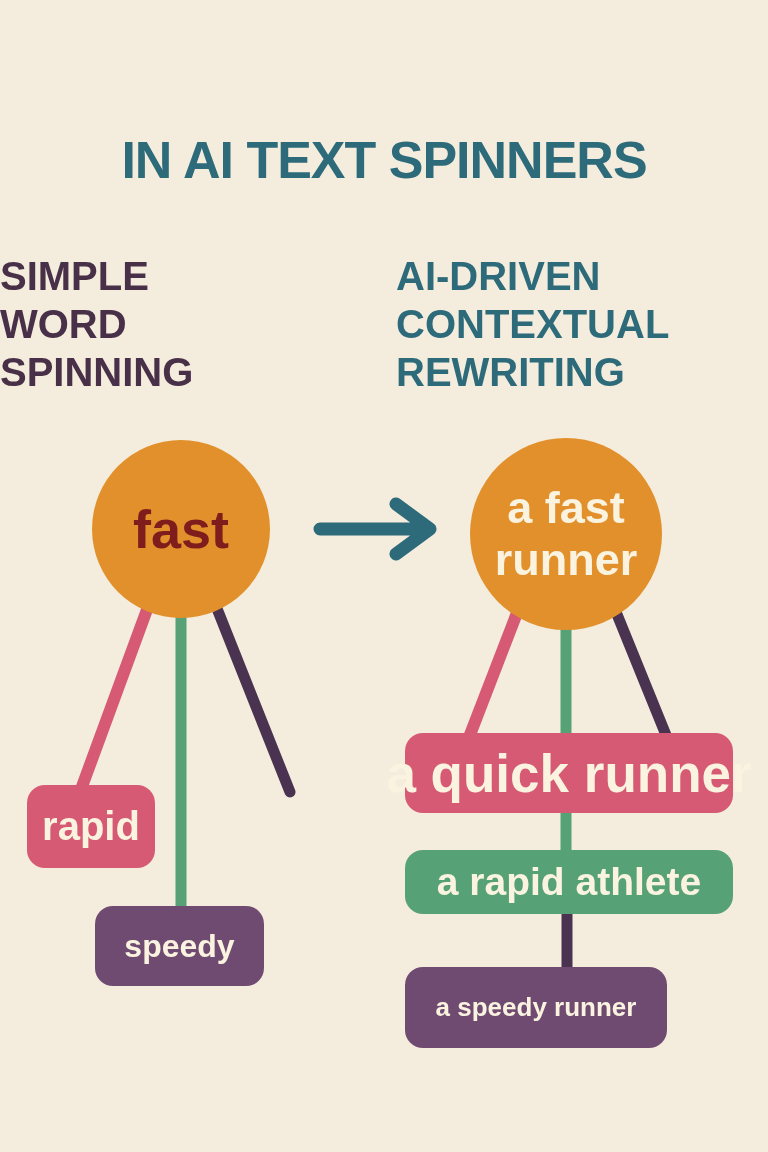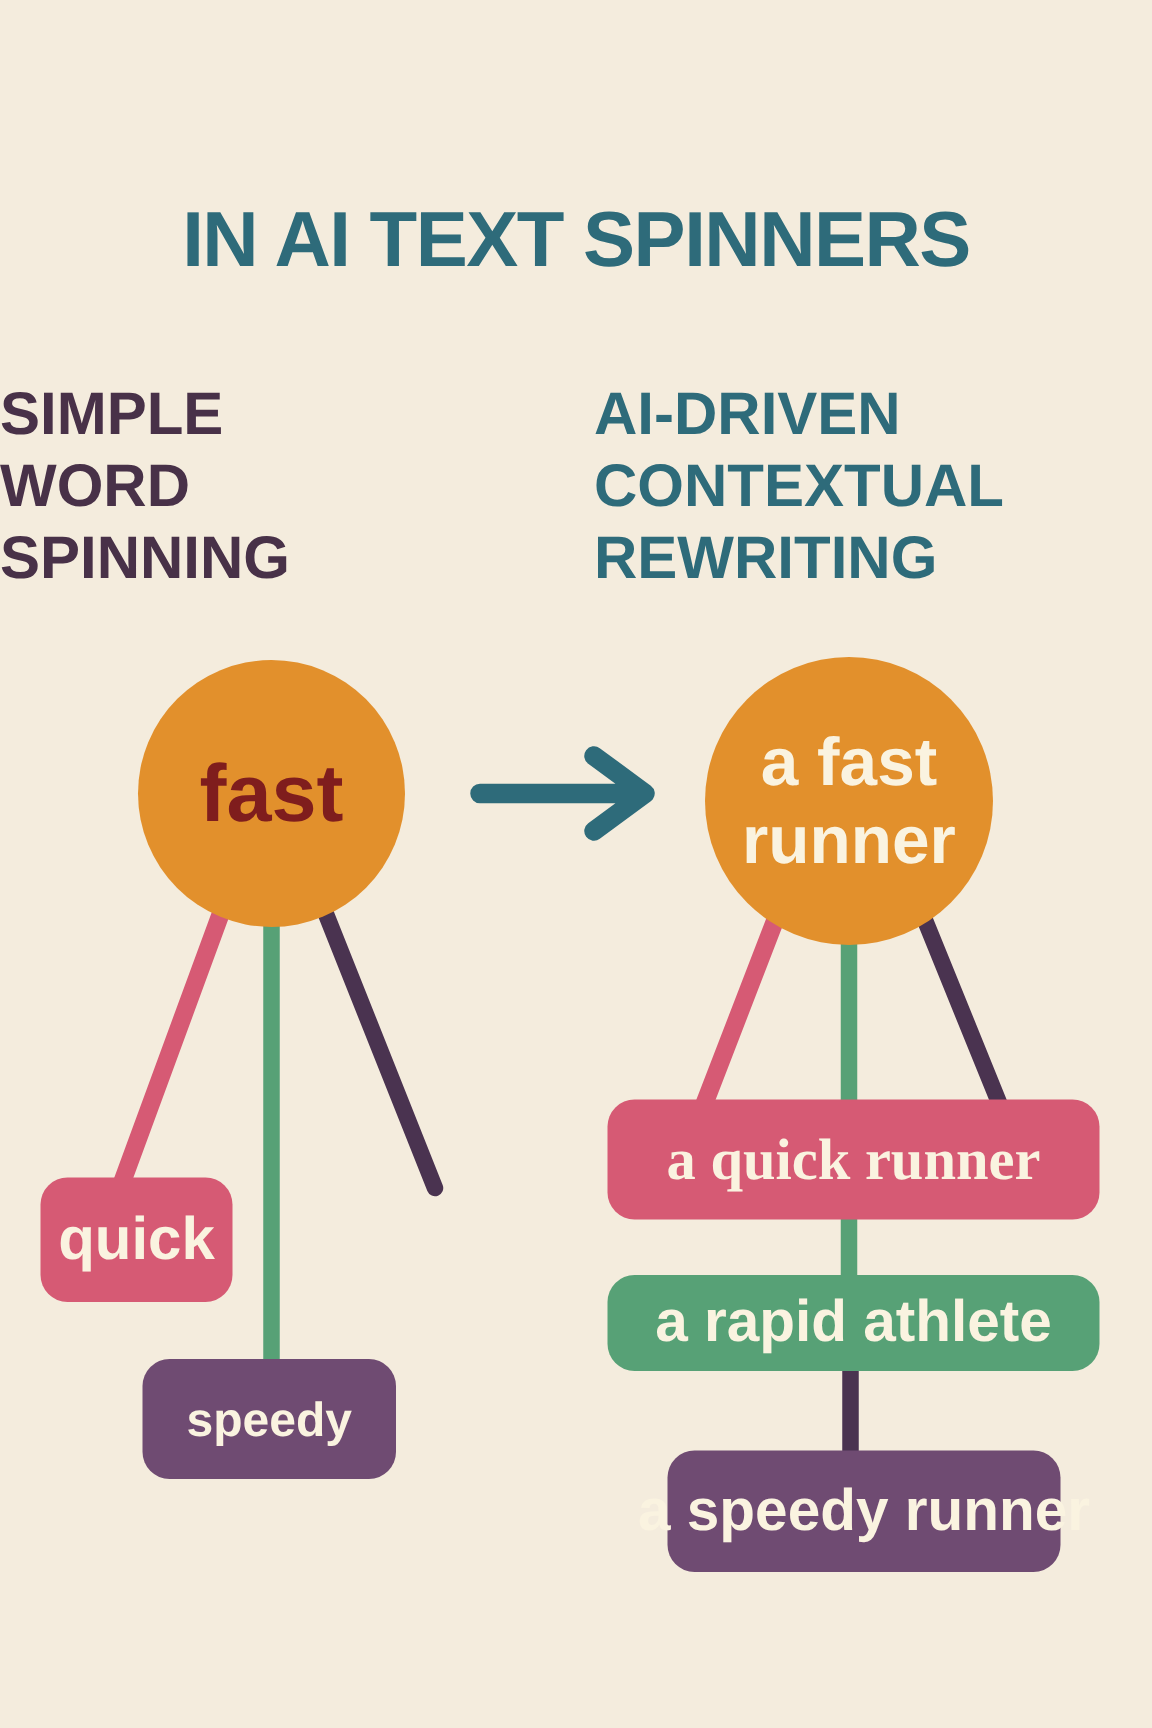--- a/index.html
+++ b/index.html
@@ -73,23 +73,23 @@
     border-radius: 18px;
     display: flex; align-items: center; justify-content: center;
     font-weight: bold;
     white-space: nowrap;
     z-index: 2;
   }
   .box-quick  { left: 27px;  top: 785px; width: 128px; height: 83px; font-size: 40px; }
   .box-rapid  { left: 204px; top: 785px; width: 137px; height: 83px; font-size: 40px; }
   .box-speedy { left: 95px;  top: 906px; width: 169px; height: 80px; font-size: 32px; }
 
-  .box-r0 { left: 405px; top: 733px; width: 328px; height: 80px; font-size: 39px; font-family: Liberation Serif, serif; }
+  .box-r0 { left: 405px; top: 733px; width: 328px; height: 80px; font-size: 53px; }
   .box-r1 { left: 405px; top: 850px; width: 328px; height: 64px; font-size: 39px; }
-  .box-r2 { left: 405px; top: 967px; width: 262px; height: 81px; font-size: 39px; margin-left: 40px; }
+  .box-r2 { left: 405px; top: 967px; width: 262px; height: 81px; font-size: 26px; }
 </style>
 </head>
 <body>
 
 <div class="canvas">
 
   <svg class="abs lines-layer" width="768" height="1152" viewBox="0 0 768 1152">
 
     <line x1="152" y1="596" x2="80" y2="792" stroke-width="12" stroke-linecap="round" style="stroke: rgb(214, 90, 116);"></line>
     <line x1="181" y1="545" x2="181" y2="912" stroke-width="11" stroke-linecap="round" style="stroke: rgb(87, 161, 118);"></line>
@@ -119,21 +119,21 @@
   </div>
   <div class="abs root-node right" style="background-color: rgb(226, 144, 44);">
     <div class="label" style="color: rgb(250, 243, 224);">a fast runner</div>
   </div>
 
   <svg class="abs arrow-wrap" width="768" height="1152" viewBox="0 0 768 1152">
     <path d="M320 529 H 424 M 396 504 L 430 529 L 396 554" fill="none" stroke-width="13" stroke-linecap="round" stroke-linejoin="round" style="stroke: rgb(46, 107, 122);"></path>
   </svg>
 
   <div class="abs syn-box box-quick" style="background-color: rgb(214, 90, 116);">
-    <span style="color: rgb(250, 243, 224);">quick</span>
+    <span style="color: rgb(250, 243, 224);">rapid</span>
   </div>
   <div class="abs syn-box box-speedy" style="background-color: rgb(111, 75, 114);">
     <span style="color: rgb(250, 243, 224);">speedy</span>
   </div>
 
   <div class="abs syn-box box-r0" style="background-color: rgb(214, 90, 116);">
     <span style="color: rgb(250, 243, 224);">a quick runner</span>
   </div>
   <div class="abs syn-box box-r1" style="background-color: rgb(87, 161, 118);">
     <span style="color: rgb(250, 243, 224);">a rapid athlete</span>

